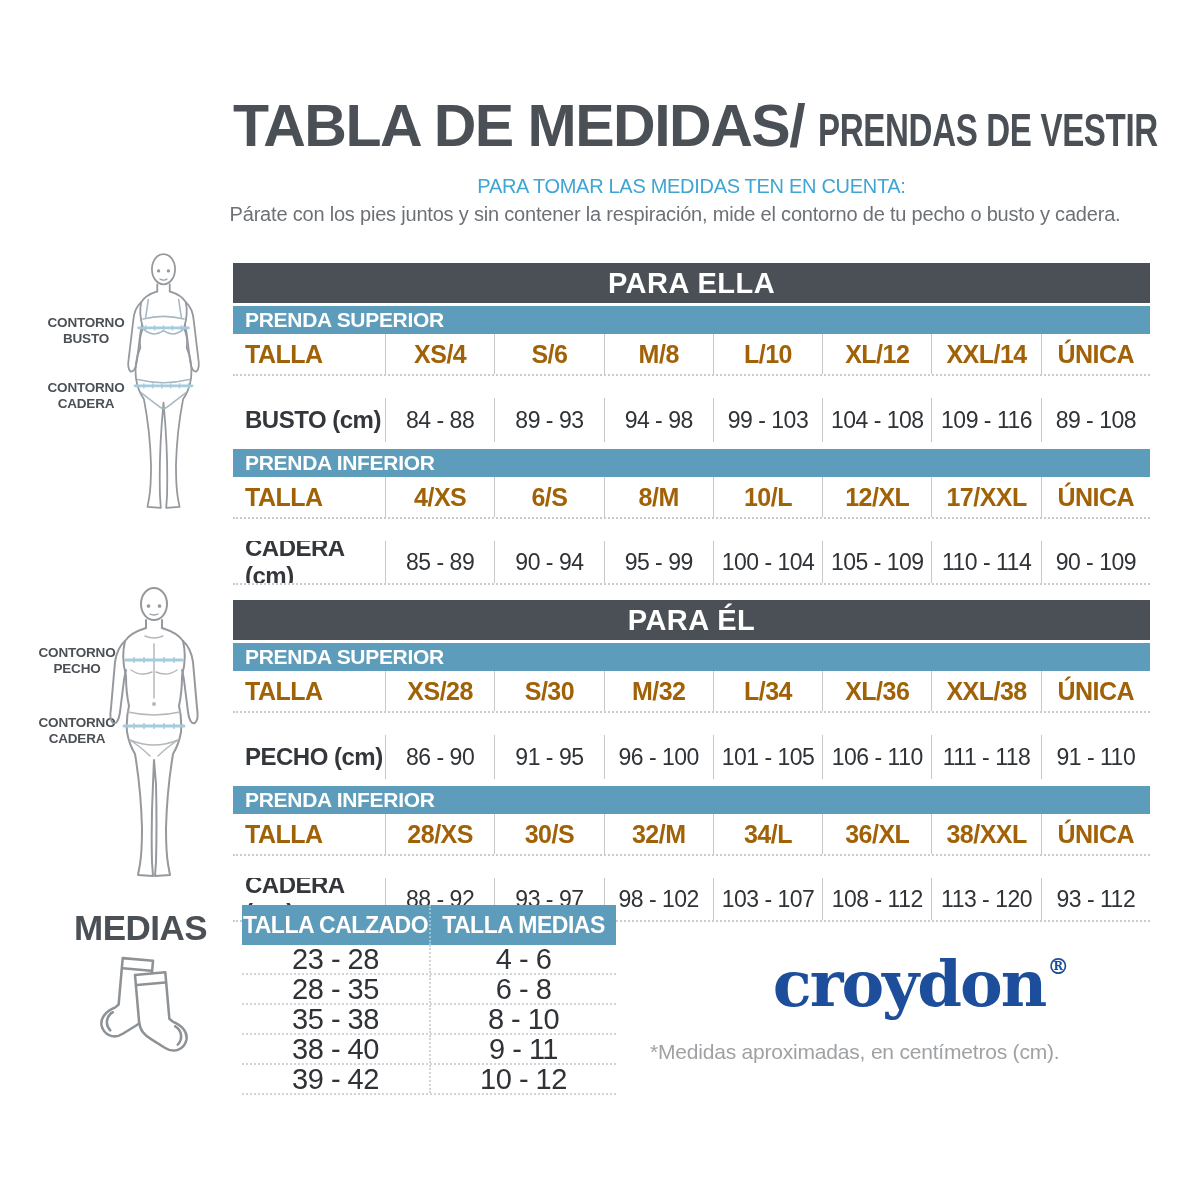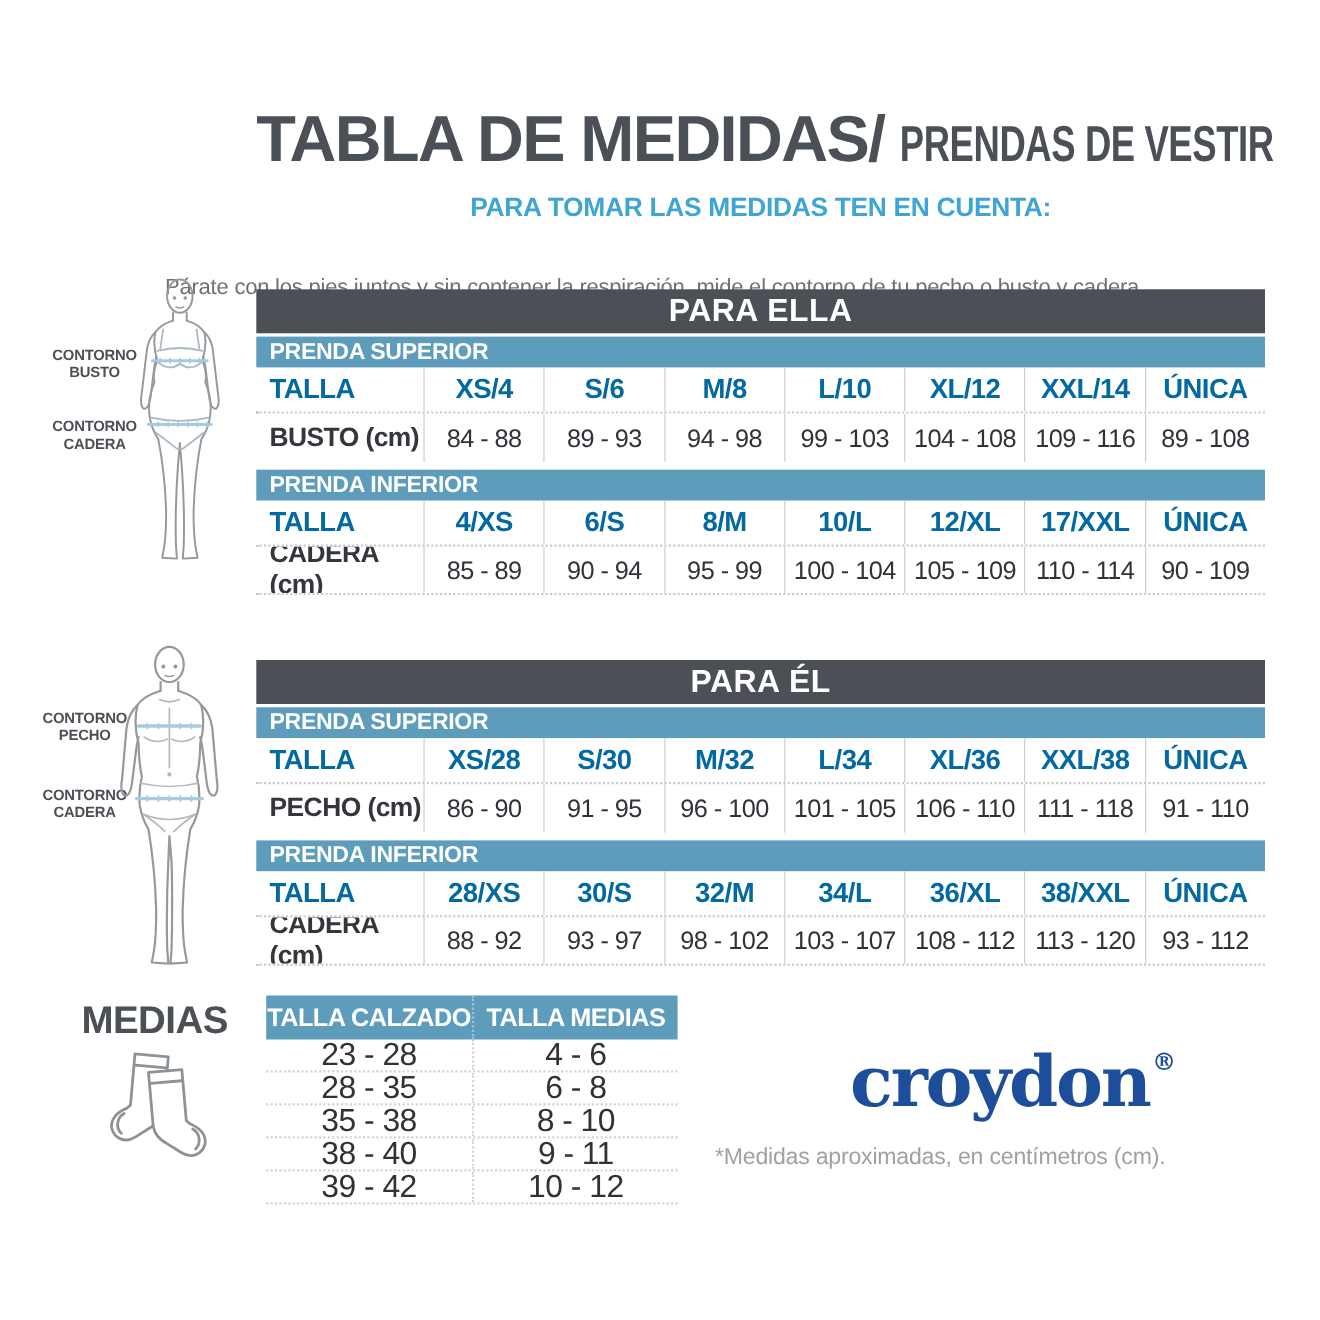--- a/index.html
+++ b/index.html
@@ -7,41 +7,41 @@
     position:relative; width:1200px; height:1200px; background:#ffffff;
     font-family:"Liberation Sans", sans-serif; overflow:hidden;
   }
 
   
   .title-wrap { position:absolute; left:233px; top:92px; display:flex; align-items:baseline; gap:14px; white-space:nowrap; }
   .title-main { font-size:59px; font-weight:bold; color:#4b5056; letter-spacing:-1.5px; }
   .title-secondary { display:inline-block; font-size:46px; font-weight:bold; color:#4b5056;
     transform:scaleX(0.72); transform-origin:left bottom; letter-spacing:-0.5px; }
   .subtitle { position:absolute; left:233px; width:917px; top:175px; text-align:center;
-    font-size:24px; font-weight:bold; color:#3fa5d3; letter-spacing:-0.3px; }
-  .description { position:absolute; left:150px; width:1050px; top:203px; text-align:left;
-    font-size:20px; color:#6d7175; letter-spacing:-0.2px;margin-top:47px; }
+    font-size:20px; font-weight:normal; color:#3fa5d3; letter-spacing:-0.3px; }
+  .description { position:absolute; left:150px; width:1050px; top:203px; text-align:center;
+    font-size:20px; color:#6d7175; letter-spacing:-0.2px; }
 
   
   .size-table { position:absolute; left:233px; width:917px; }
   #table-ella { top:263px; }
   #table-el   { top:600px; }
   .t-title { height:40px; background:#4a5055; color:#ffffff; font-weight:bold; font-size:29px;
     display:flex; align-items:center; justify-content:center; letter-spacing:0.5px; margin-bottom:3px; }
   .t-band { height:28px; background:#5e9cbb; color:#ffffff; font-weight:bold; font-size:21px;
     display:flex; align-items:center; padding-left:12px; box-sizing:border-box; letter-spacing:-0.3px; }
   .t-gap { height:7px; }
   .t-row { display:grid; grid-template-columns:152px repeat(7, 1fr); box-sizing:border-box; }
   .t-row.sizes { height:42px; border-bottom:2px dotted #c9cbce; }
-  .t-row.values { height:44px; }
+  .t-row.values { height:44px;margin-top:22px; }
   .t-row.values.last { border-bottom:2px dotted #c9cbce; }
   .cell { display:flex; align-items:center; justify-content:center; overflow:hidden; }
   .t-row .cell + .cell { border-left:1px solid #c6c9cb; }
   .cell.rowhead { justify-content:flex-start; padding-left:12px; }
-  .cell.sz { color:#0369a1; font-weight:bold; font-size:25px; letter-spacing:-0.5px; }
+  .cell.sz { color:#a16207; font-weight:bold; font-size:25px; letter-spacing:-0.5px; }
   .cell.measure { color:#33373b; font-weight:bold; font-size:24px; letter-spacing:-0.5px; }
   .cell.val { color:#2f3337; font-size:23px; letter-spacing:-0.5px; }
 
   
   .fig-label { position:absolute; text-align:center; font-size:13.5px; font-weight:bold;
     color:#4b5056; line-height:1.18; letter-spacing:-0.2px; }
   #lbl-busto    { left:46px; top:315px; width:80px; }
   #lbl-cadera-f { left:46px; top:380px; width:80px; }
   #lbl-pecho    { left:38px; top:645px; width:78px; }
   #lbl-cadera-m { left:38px; top:715px; width:78px; }

